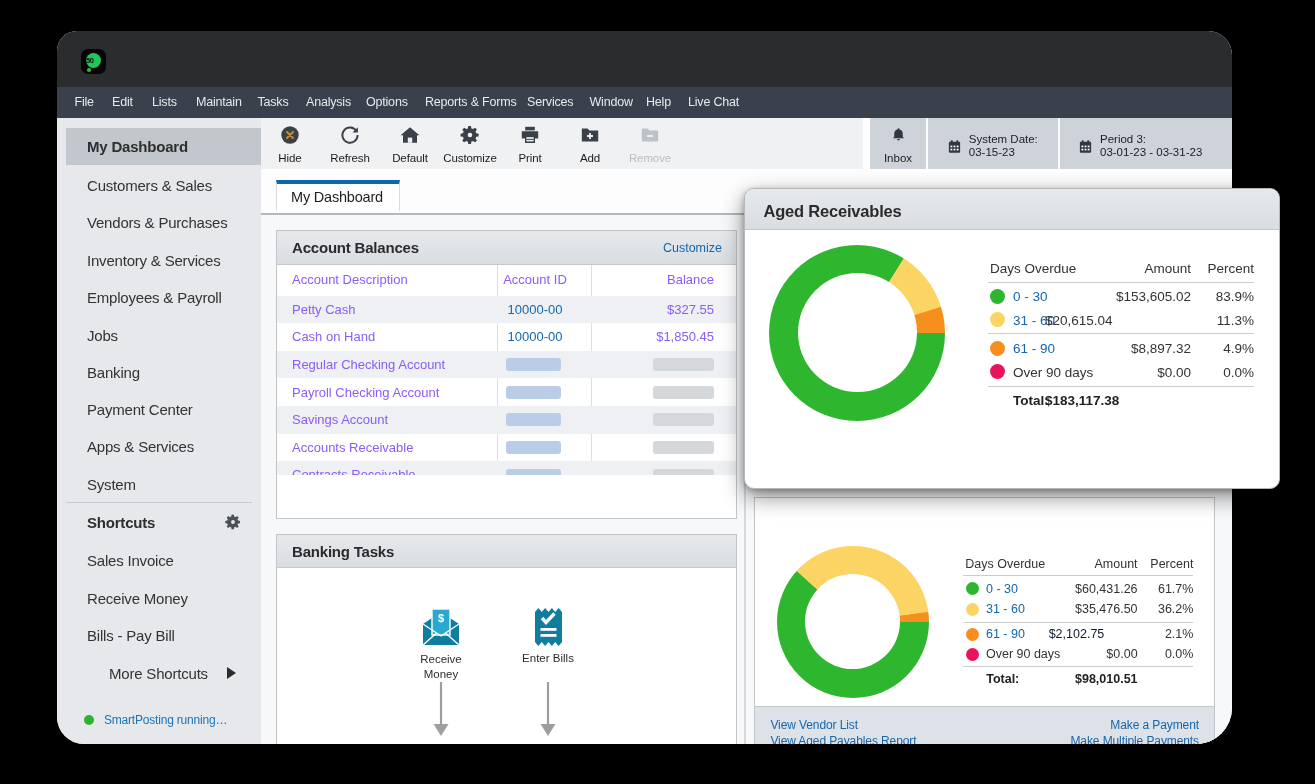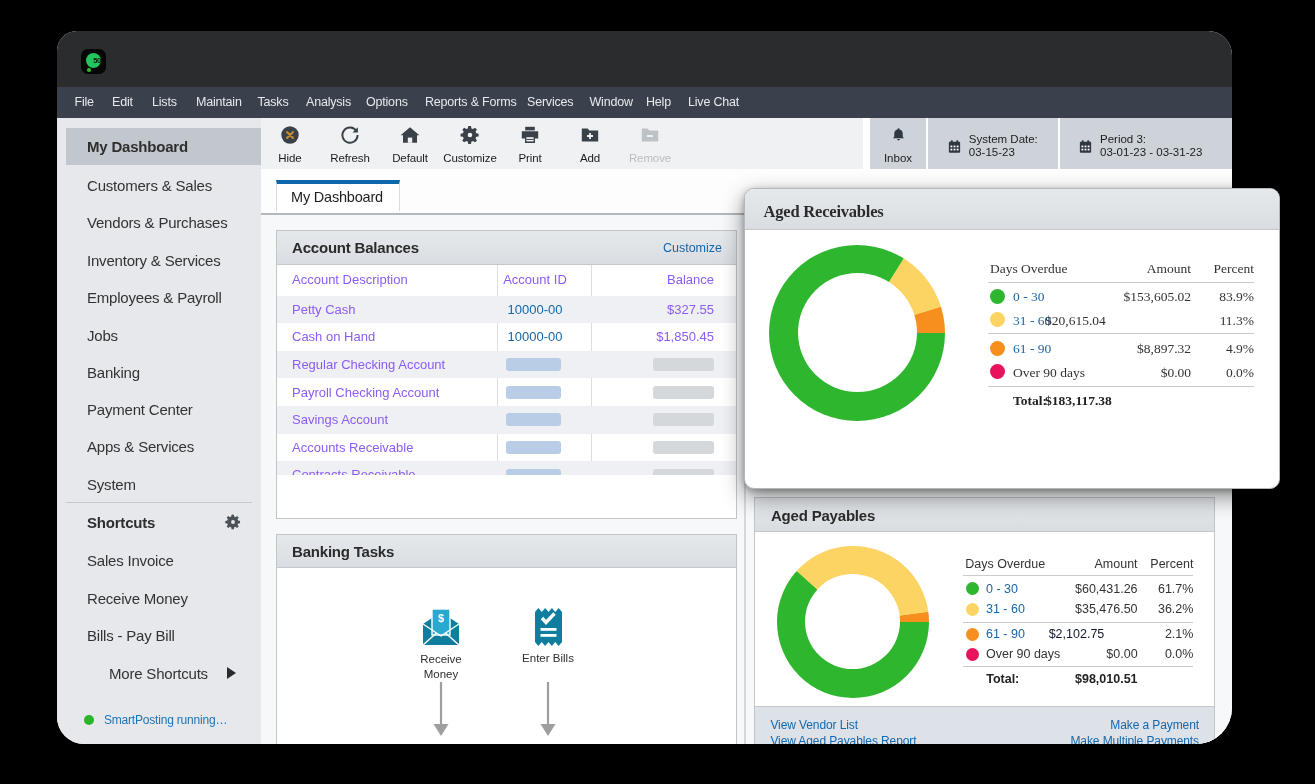--- a/index.html
+++ b/index.html
@@ -31,21 +31,21 @@
 .hline { position:absolute; height:1px; background:#ccc; }
 .flink { position:absolute; font-size:12px; color:#1566ac; letter-spacing:-0.1px; white-space:nowrap; }
 #paypanel .lrow { font-size:12.5px; }
 #paypanel .dot { width:13px; height:13px; }
 </style>
 </head>
 <body>
 <div id="win">
   <div id="titlebar">
     <div class="a" style="left:24px;top:18px;width:25px;height:25px;background:#060606;border-radius:7px;">
-      <div class="a" style="left:5px;top:3.5px;width:15px;height:15px;background:#22c55e;border-radius:50%;text-align:right;font-size:7.5px;font-weight:bold;color:#111;line-height:15px;letter-spacing:-0.3px;">50</div>
+      <div class="a" style="left:5px;top:3.5px;width:15px;height:15px;background:#22c55e;border-radius:50%;text-align:left;font-size:7.5px;font-weight:bold;color:#111;line-height:15px;letter-spacing:-0.3px;">50</div>
       <div class="a" style="left:6px;top:19px;width:3.5px;height:3.5px;background:#2eb82e;border-radius:50%;"></div>
     </div>
   </div>
   <div id="menubar">
     <span style="left:17.5px">File</span>
     <span style="left:55px">Edit</span>
     <span style="left:95px">Lists</span>
     <span style="left:139px">Maintain</span>
     <span style="left:200.5px">Tasks</span>
     <span style="left:249px">Analysis</span>
@@ -259,23 +259,20 @@
       <svg class="a" style="left:155px;top:147.4px;" width="18" height="54" viewBox="0 0 18 54">
           <line x1="9" y1="0" x2="9" y2="43" stroke="#9e9e9e" stroke-width="2.2"></line>
           <path d="M1.5 42 L16.5 42 L9 54 Z" fill="#9e9e9e"></path>
         </svg>
       <svg class="a" style="left:262px;top:147.4px;" width="18" height="54" viewBox="0 0 18 54">
           <line x1="9" y1="0" x2="9" y2="43" stroke="#9e9e9e" stroke-width="2.2"></line>
           <path d="M1.5 42 L16.5 42 L9 54 Z" fill="#9e9e9e"></path>
         </svg>
     </div>
     <div class="panel" id="paypanel" style="left:493.4px;top:281.8px;width:461px;height:300px;">
-      <div class="phead" style="height:34.6px;">
-          <div class="ptitle" style="top:9px;left:15.6px;">Aged Payables</div>
-        </div>
       <div class="a" style="left:21.6px;top:48.2px;width:152px;height:152px;border-radius:50%;background:conic-gradient(from 90deg, #2eb62e 0 221.8deg, #fcd464 222.4deg 352.1deg, #f78f1e 352.7deg 360deg);">
         <div class="a" style="left:28.5px;top:28.5px;width:95px;height:95px;background:#fff;border-radius:50%;"></div>
       </div>
       <div class="lrow" style="left:209.9px;top:59.6px;color:#333;">Days Overdue</div>
       <div class="lrow" style="left:260px;width:122.2px;text-align:right;top:59.6px;color:#333;">Amount</div>
       <div class="lrow" style="left:380px;width:58px;text-align:right;top:59.6px;color:#333;">Percent</div>
       <div class="hline" style="left:207.6px;top:77.6px;width:230.4px;"></div>
       <div class="dot" style="left:211.1px;top:84.4px;background:#2eb62e;"></div>
       <div class="lrow link" style="left:230.6px;top:83.9px;">0 - 30</div>
       <div class="lrow" style="left:260px;width:122.2px;text-align:right;top:83.9px;color:#333;">$60,431.26</div>
@@ -298,21 +295,21 @@
       <div class="lrow" style="left:260px;width:122.2px;text-align:right;top:173.8px;color:#222;font-weight:bold;">$98,010.51</div>
       <div class="pfoot" style="top:208.1px;height:91.9px;">
         <div class="flink" style="left:15px;top:11px;font-size:12px;">View Vendor List</div>
         <div class="flink" style="left:15px;top:27.5px;font-size:12px;text-align:center;">View Aged Payables Report</div>
         <div class="flink" style="right:15.4px;top:11px;font-size:12px;">Make a Payment</div>
         <div class="flink" style="right:15.4px;top:27.5px;font-size:12px;">Make Multiple Payments</div>
       </div>
     </div>
   </div>
 </div>
-<div id="card" style="position:absolute;left:744px;top:187.5px;width:536px;height:301px;background:#fff;border:1px solid #b5b8ba;border-radius:10px;overflow:hidden;box-shadow:0 8px 22px rgba(0,0,0,0.45), 0 2px 6px rgba(0,0,0,0.25);z-index:10;font-family:Liberation Serif, serif;">
+<div id="card" style="position:absolute;left:744px;top:187.5px;width:536px;height:301px;background:#fff;border:1px solid #b5b8ba;border-radius:10px;overflow:hidden;box-shadow:0 8px 22px rgba(0,0,0,0.45), 0 2px 6px rgba(0,0,0,0.25);z-index:10;">
   <div class="phead" style="height:41.5px;">
       <div class="ptitle" style="top:13px;left:18.5px;font-size:16.5px;">Aged Receivables</div>
     </div>
   <div class="a" style="left:24.3px;top:56px;width:176px;height:176px;border-radius:50%;background:conic-gradient(from 90deg, #2eb62e 0 301.7deg, #fcd464 302.3deg 342.4deg, #f78f1e 343deg 360deg);">
     <div class="a" style="left:28.5px;top:28.5px;width:119px;height:119px;background:#fff;border-radius:50%;"></div>
   </div>
   <div class="lrow" style="left:245px;top:72.5px;color:#333;">Days Overdue</div>
   <div class="lrow" style="left:300px;width:146px;text-align:right;top:72.5px;color:#333;">Amount</div>
   <div class="lrow" style="left:449px;width:60px;text-align:right;top:72.5px;color:#333;">Percent</div>
   <div class="hline" style="left:243px;top:93px;width:266px;"></div>

